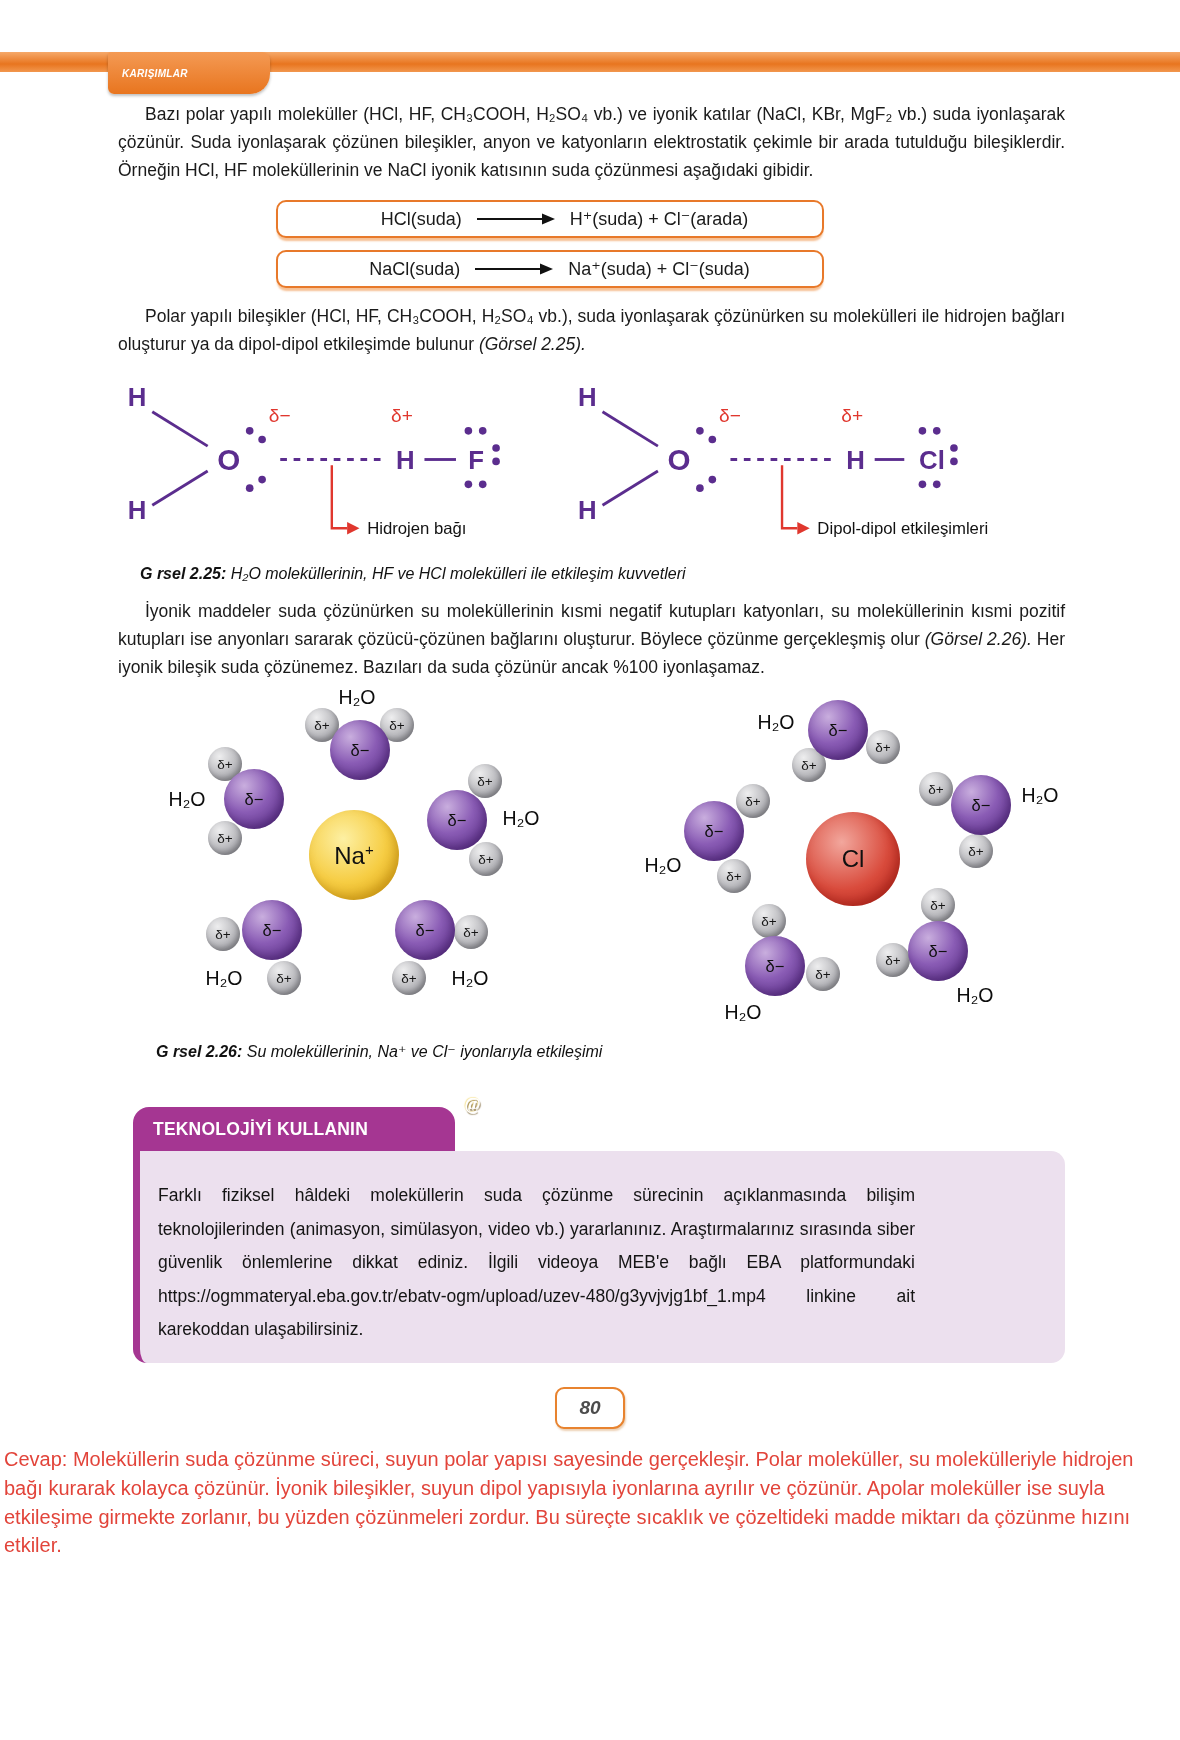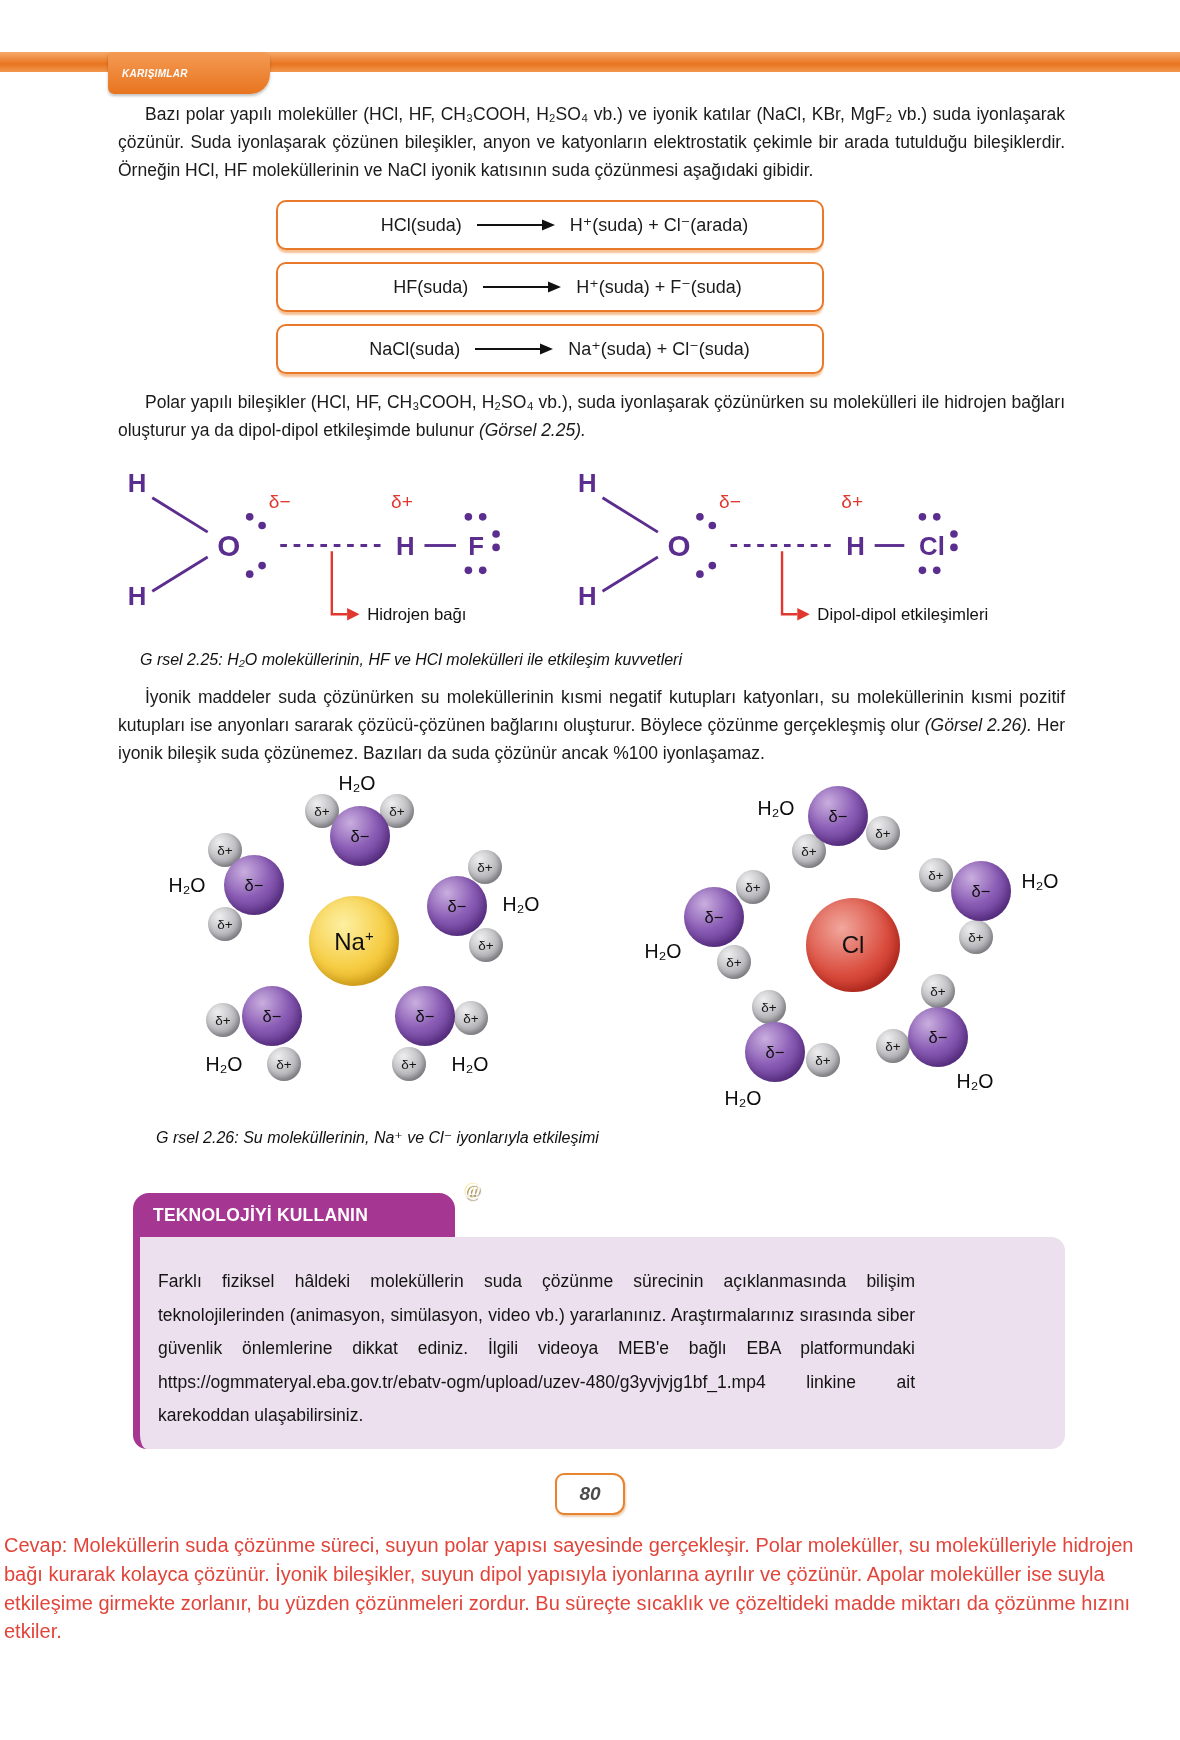--- a/index.html
+++ b/index.html
@@ -27,31 +27,31 @@
   
   .content { padding:0 115px 0 118px; }
   h2.sec-title { color:#e5007d; font-size:19.5px; font-weight:bold; margin:14px 0 12px 26px; }
   p.body-text { font-size:17.5px; line-height:1.6; text-align:justify; }
   p.indent { text-indent:27px; }
   .it { font-style:italic; }
   
   .eq-stack { margin:16px 0 14px 158px; width:548px; }
   .eq-box {
     border:2.5px solid #e8792a; border-radius:10px; background:#fff;
-    height:50px; margin-bottom:12px;
+    height:38px; margin-bottom:12px;
     display:flex; align-items:center; justify-content:center; gap:14px;
     box-shadow:0 4px 2px -1px rgba(238,140,60,.55);
     font-size:18px;
   }
   .eq-box .lhs { min-width:110px; text-align:right; }
   .arrow-svg { display:block; }
   
   .fig25-row { display:flex; gap:10px; margin:6px 0 0 -10px; }
   .caption { font-size:16px; font-style:italic; margin:10px 0 14px 22px; color:#111; }
-  .caption .cap-b { font-weight:normal; }
+  .caption .cap-b { font-weight:bold; }
   
   .fig26 { position:relative; width:1180px; height:345px; margin-top:6px; }
   .sphere { position:absolute; border-radius:50%; display:flex; align-items:center; justify-content:center; }
   .sph-o {
     width:60px; height:60px; font-size:16.5px; color:#101010;
     background:radial-gradient(circle at 34% 28%, #c9aede, #8a5cb5 45%, #5a2f87 90%);
     box-shadow:inset -3px -4px 8px rgba(40,10,70,.35);
   }
   .sph-h {
     width:34px; height:34px; font-size:13.5px; color:#141414;
@@ -133,28 +133,20 @@
   <p class="body-text indent">Bazı polar yapılı moleküller (HCl, HF, CH₃COOH, H₂SO₄ vb.) ve iyonik katılar (NaCl, KBr, MgF₂ vb.) suda iyonlaşarak çözünür. Suda iyonlaşarak çözünen bileşikler, anyon ve katyonların elektrostatik çekimle bir arada tutulduğu bileşiklerdir. Örneğin HCl, HF moleküllerinin ve NaCl iyonik katısının suda çözünmesi aşağıdaki gibidir.</p>
 
   <div class="eq-stack">
     <div class="eq-box">
       <span class="lhs">HCl(suda)</span>
       <svg class="arrow-svg" width="80" height="14" viewBox="0 0 80 14">
           <line x1="1" y1="7" x2="66" y2="7" stroke="#111" stroke-width="2"></line>
           <polygon points="66,1.5 79,7 66,12.5" fill="#111"></polygon>
         </svg>
       <span class="rhs">H⁺(suda) + Cl⁻(arada)</span>
-    </div>
-    <div class="eq-box">
-      <span class="lhs">HF(suda)</span>
-      <svg class="arrow-svg" width="80" height="14" viewBox="0 0 80 14">
-          <line x1="1" y1="7" x2="66" y2="7" stroke="#111" stroke-width="2"></line>
-          <polygon points="66,1.5 79,7 66,12.5" fill="#111"></polygon>
-        </svg>
-      <span class="rhs">H⁺(suda) + F⁻(suda)</span>
     </div>
     <div class="eq-box">
       <span class="lhs">NaCl(suda)</span>
       <svg class="arrow-svg" width="80" height="14" viewBox="0 0 80 14">
           <line x1="1" y1="7" x2="66" y2="7" stroke="#111" stroke-width="2"></line>
           <polygon points="66,1.5 79,7 66,12.5" fill="#111"></polygon>
         </svg>
       <span class="rhs">Na⁺(suda) + Cl⁻(suda)</span>
     </div>
   </div>

